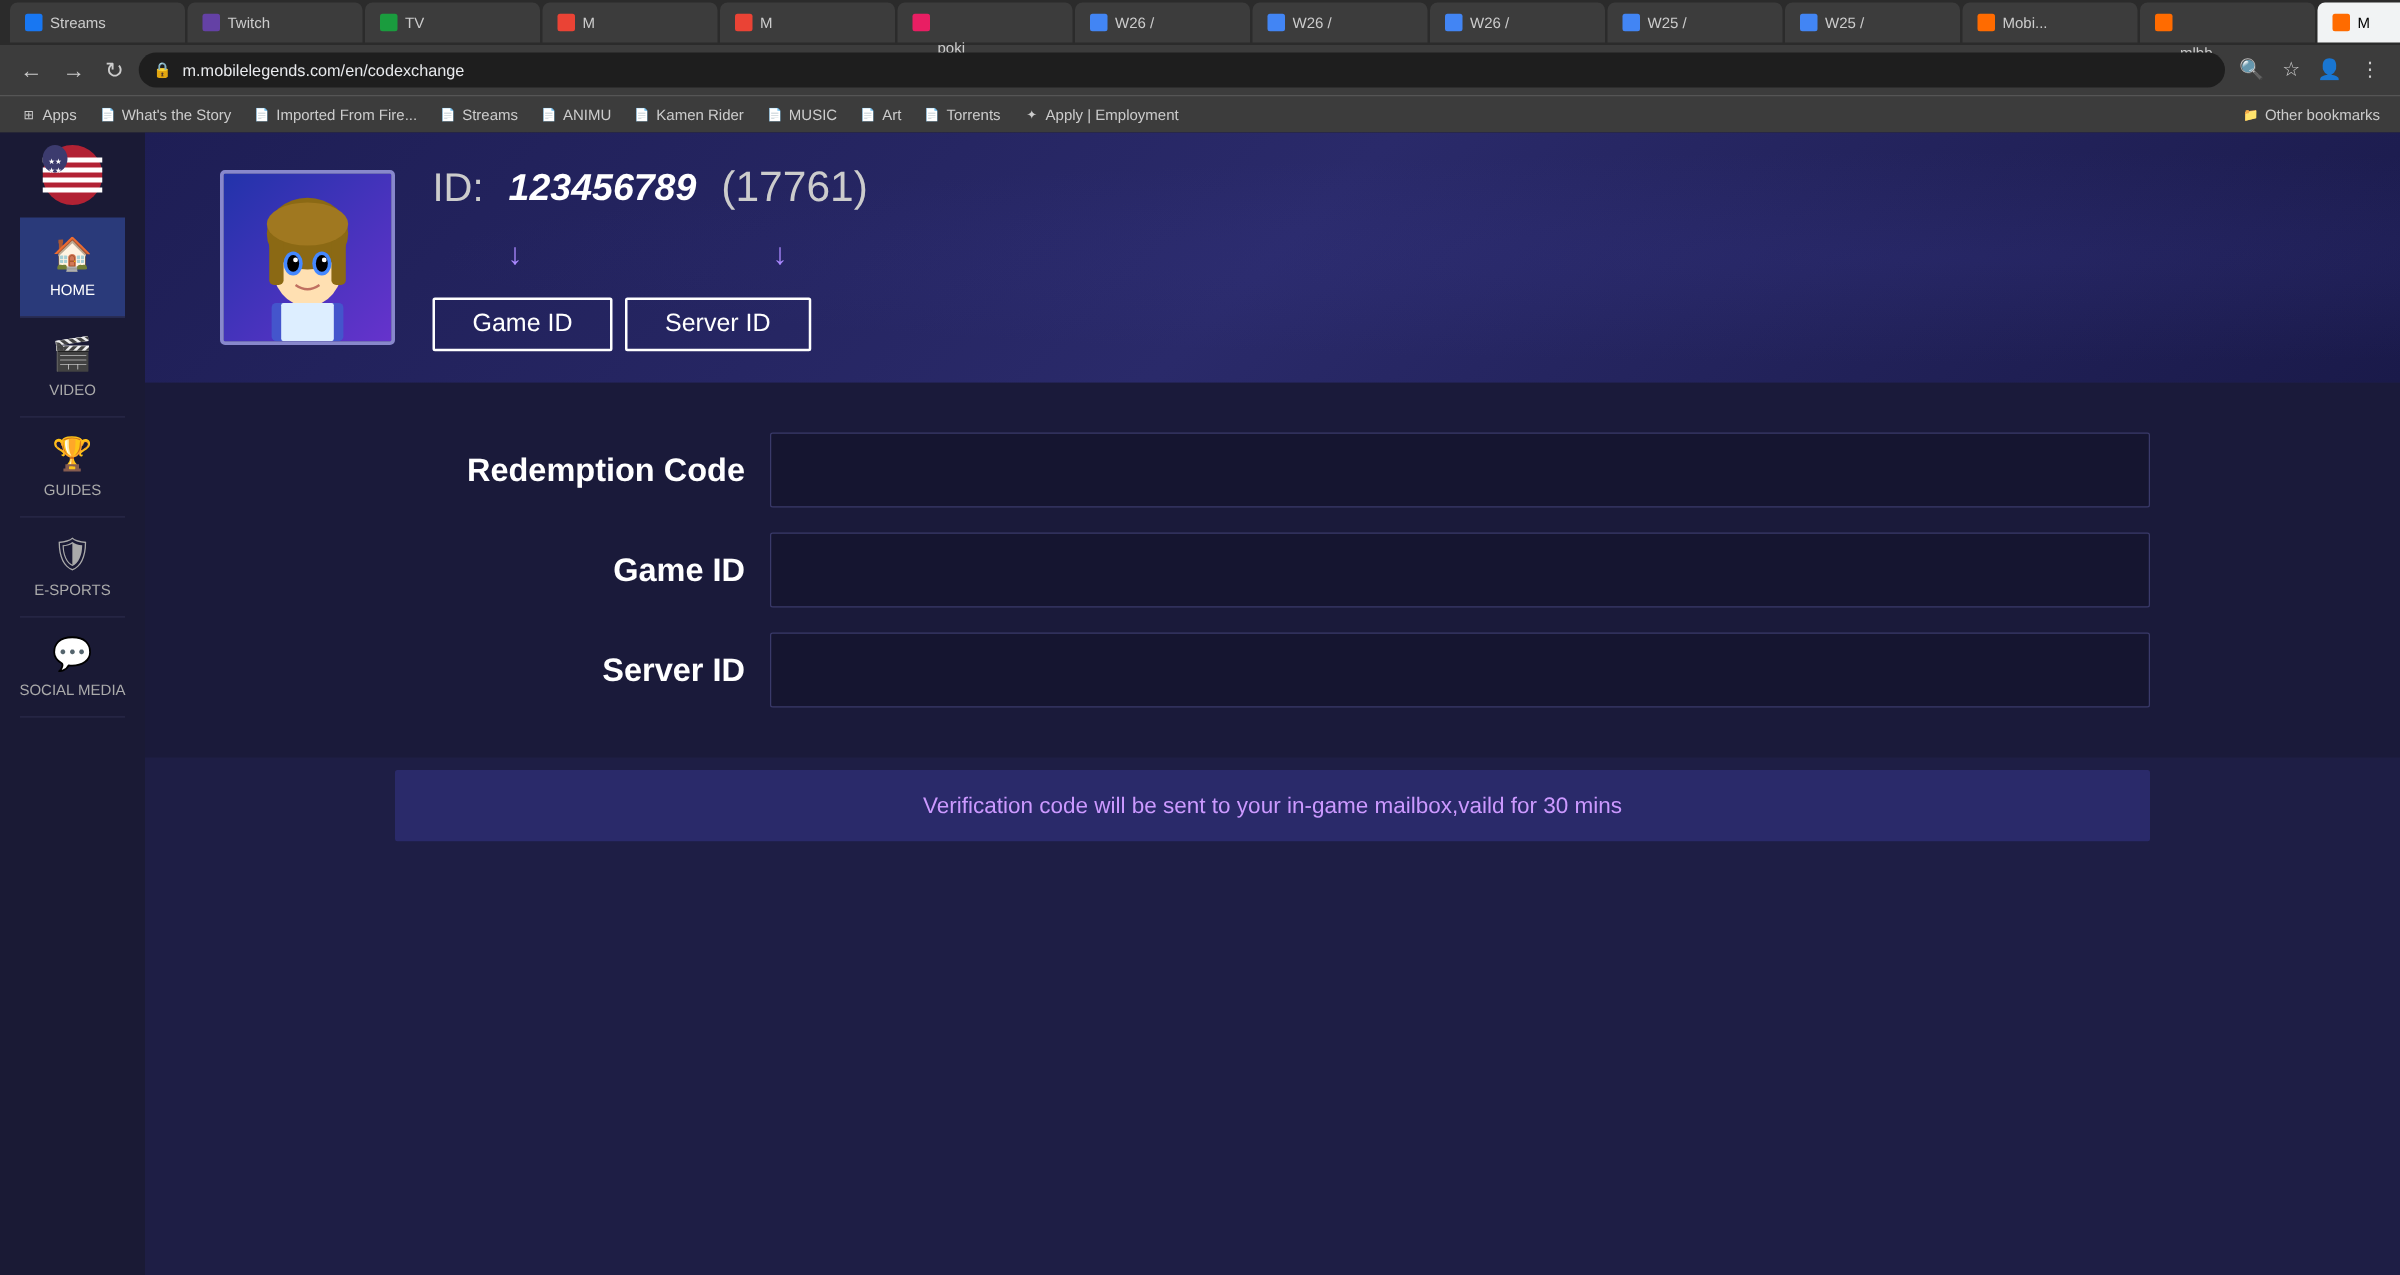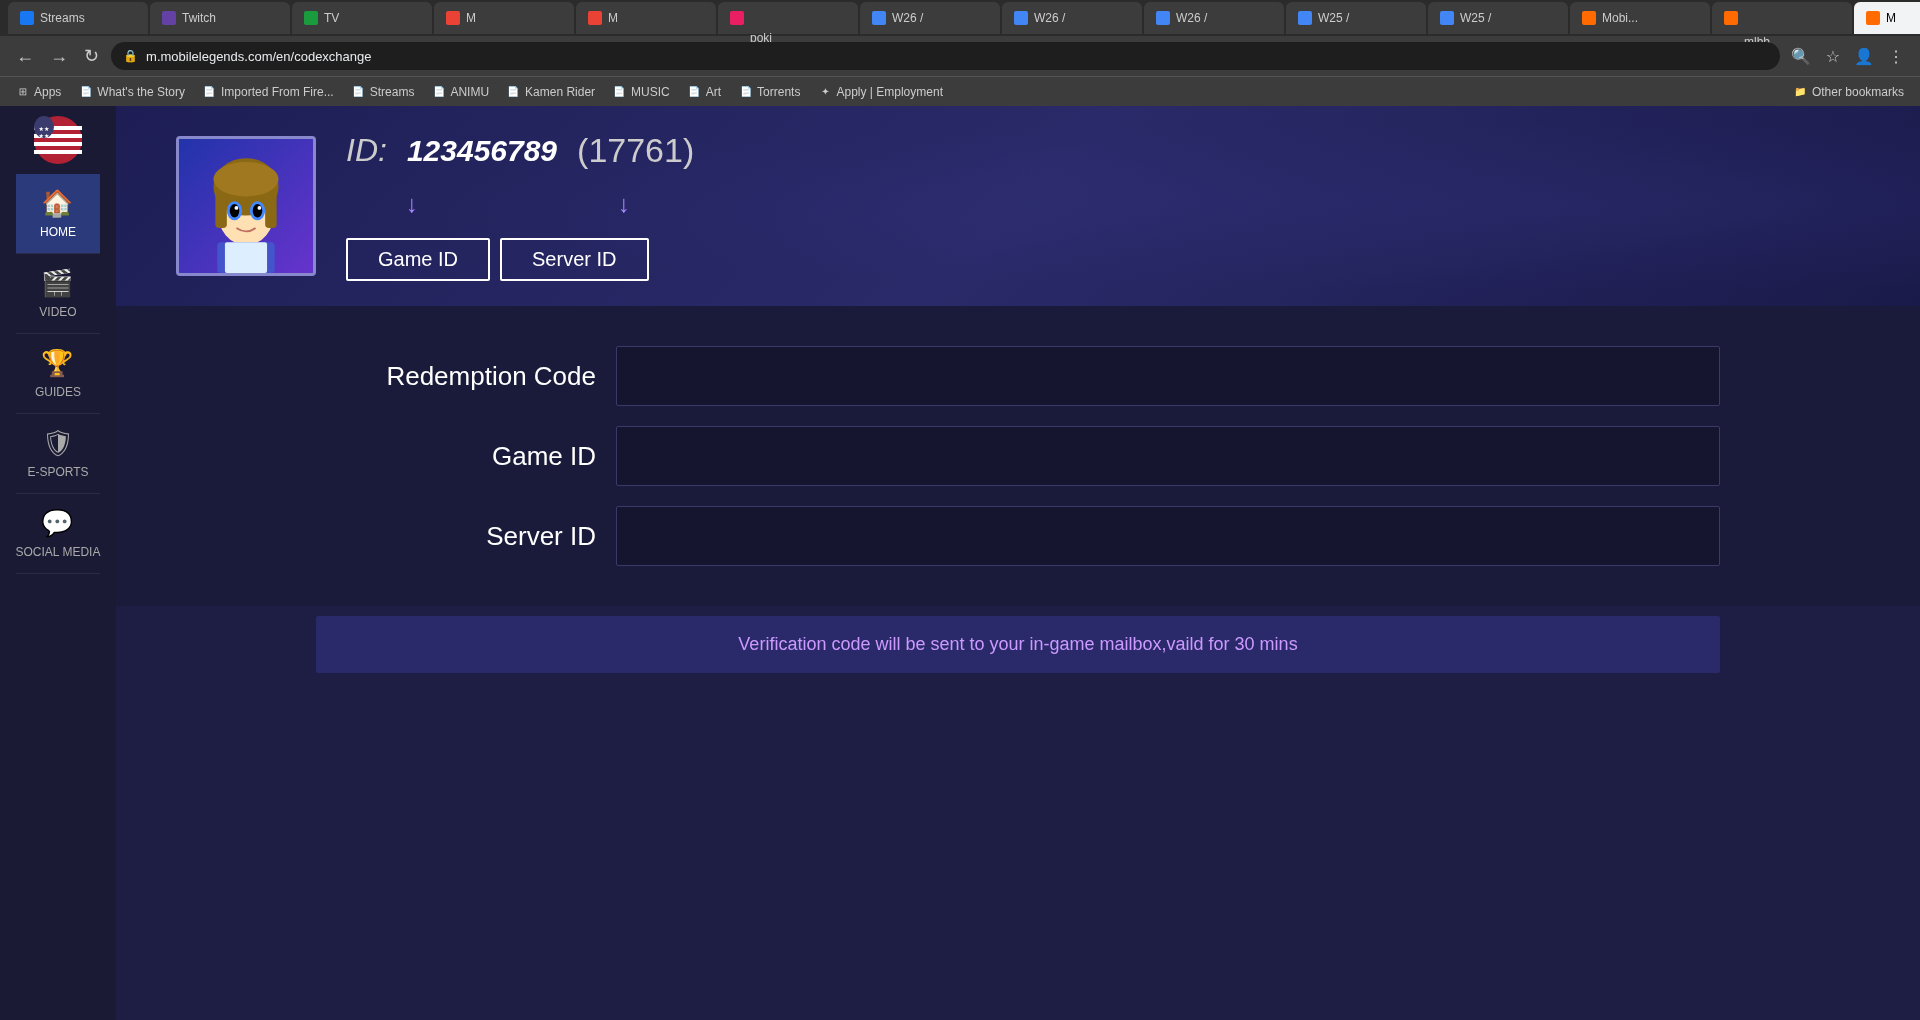--- a/index.html
+++ b/index.html
@@ -37,31 +37,31 @@
     
     .content-area { flex: 1; background: #1e1e45; overflow-y: auto; }
 
     
     .profile-section { background: linear-gradient(135deg, #1e1e55 0%, #2a2a6a 50%, #1a1a4a 100%); padding: 20px 60px; display: flex; align-items: center; gap: 30px; min-height: 200px; position: relative; overflow: hidden; }
     .profile-bg-char { position: absolute; left: 0; top: 0; right: 0; bottom: 0; opacity: 0.15; background: radial-gradient(ellipse at 80% 50%, #4444aa 0%, transparent 60%); }
     .profile-avatar-wrap { position: relative; z-index: 1; }
     .profile-avatar { width: 140px; height: 140px; border: 3px solid #8888cc; border-radius: 4px; background: linear-gradient(135deg, #3344aa, #6644cc); display: flex; align-items: center; justify-content: center; overflow: hidden; }
     .profile-info { z-index: 1; display: flex; flex-direction: column; gap: 20px; }
     .profile-id-row { display: flex; align-items: center; gap: 20px; color: #fff; font-size: 32px; }
-    .id-label { color: #ccc; font-style: italic; }
+    .id-label { color: #ccc; }
     .id-number { font-size: 30px; font-weight: bold; color: #fff; font-style: italic; }
     .id-server { font-size: 34px; color: #ccc; }
     .arrow-down { color: #aa88ff; font-size: 24px; text-align: center; }
     .id-buttons { display: flex; gap: 10px; }
     .id-btn { background: transparent; border: 2px solid #fff; color: #fff; padding: 8px 30px; font-size: 20px; cursor: pointer; border-radius: 2px; }
 
     
     .form-section { background: #1a1a3a; padding: 40px 200px 40px 200px; display: flex; flex-direction: column; gap: 20px; }
     .form-row { display: flex; align-items: center; gap: 20px; }
-    .form-label { color: #fff; font-size: 26px; width: 280px; text-align: right; flex-shrink: 0; }
+    .form-label { color: #fff; font-size: 26px; width: 280px; text-align: right; flex-shrink: 0; font-weight: bold; }
     .form-input { flex: 1; background: #151530; border: 1px solid #3a3a6a; color: #fff; font-size: 18px; padding: 16px 20px; outline: none; border-radius: 2px; height: 60px; }
     .send-btn { background: #cc1133; border: none; color: #fff; font-size: 26px; padding: 16px 40px; cursor: pointer; border-radius: 4px; height: 60px; white-space: nowrap; }
 
     
     .notice-bar { background: #2a2a6a; color: #cc99ff; font-size: 18px; text-align: center; padding: 18px; margin: 10px 200px; border-radius: 2px; }
 
     
     .fav-fb { background: #1877f2; }
     .fav-tw { background: #6441a5; }
     .fav-tv { background: #1a9c3e; }

